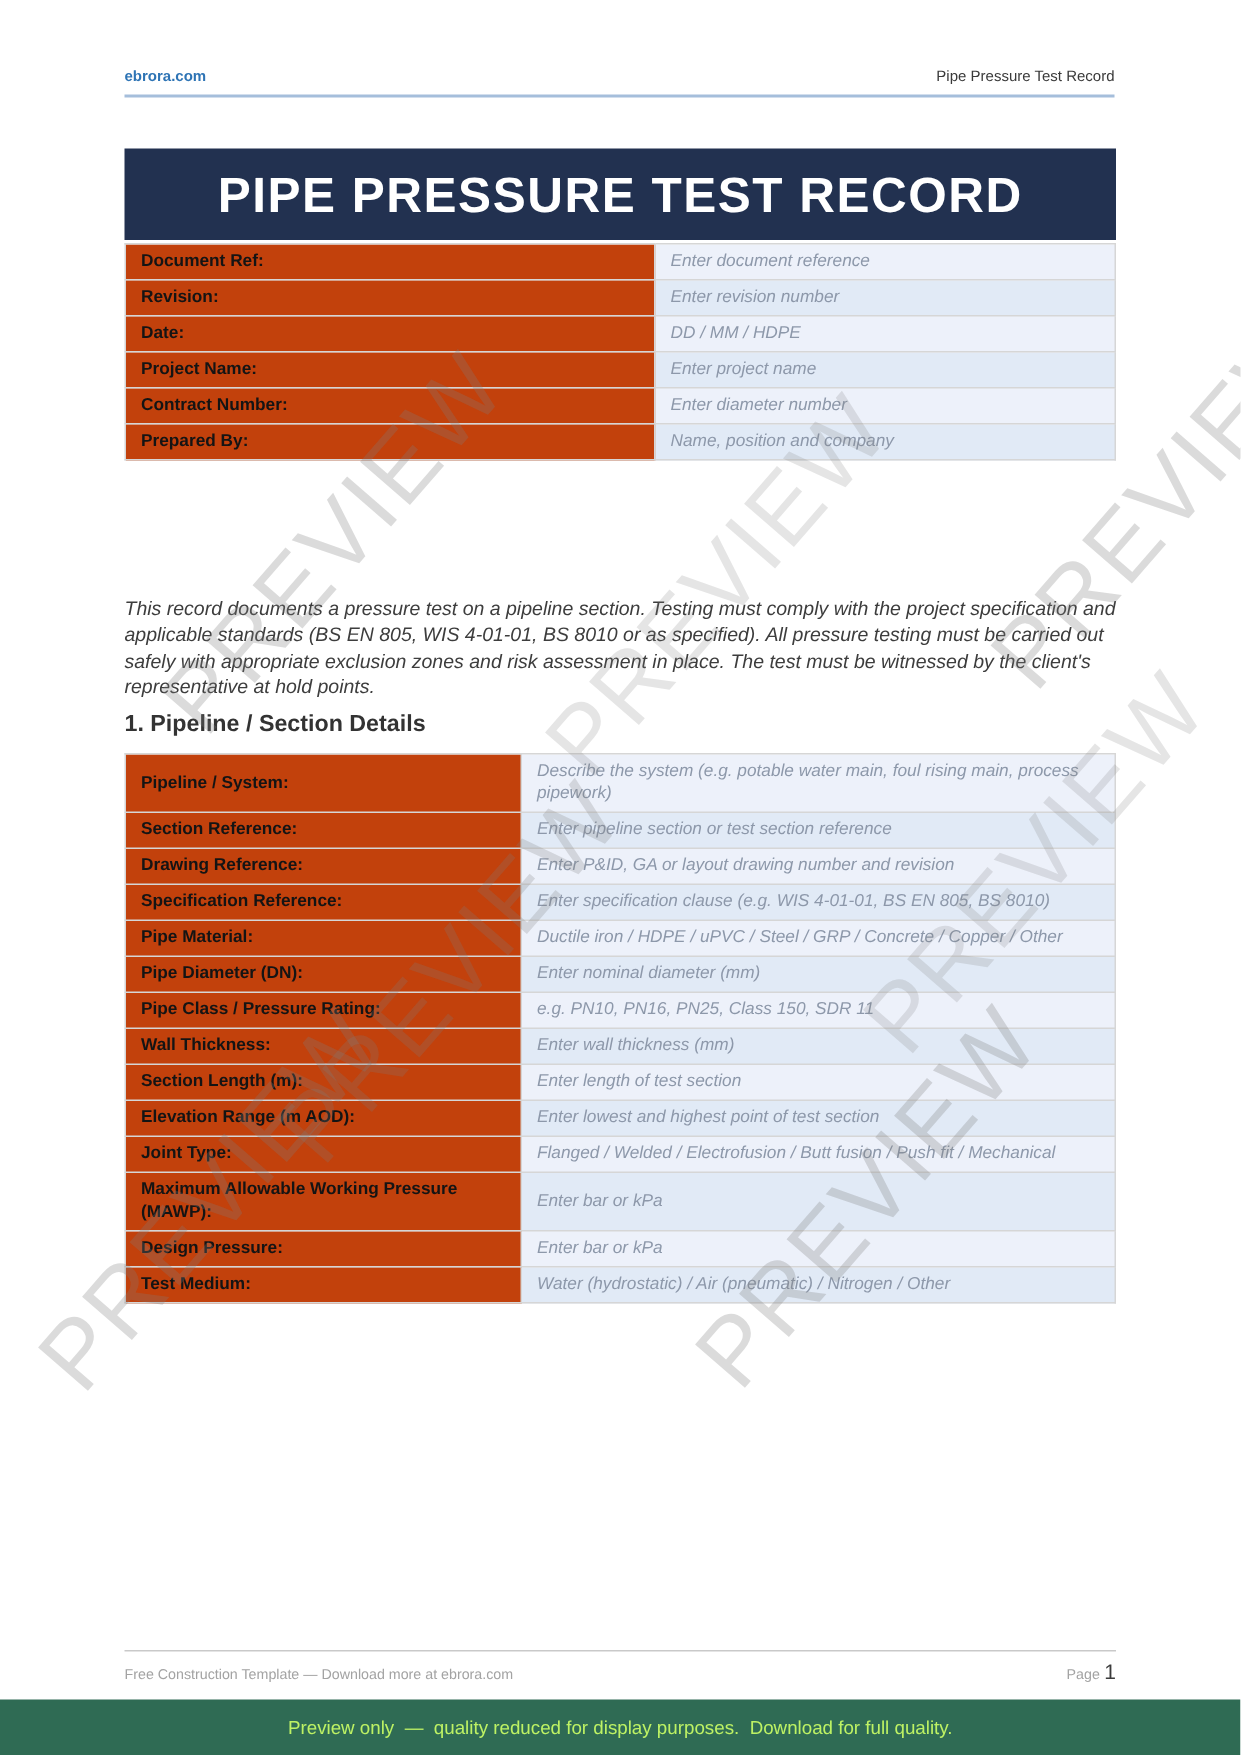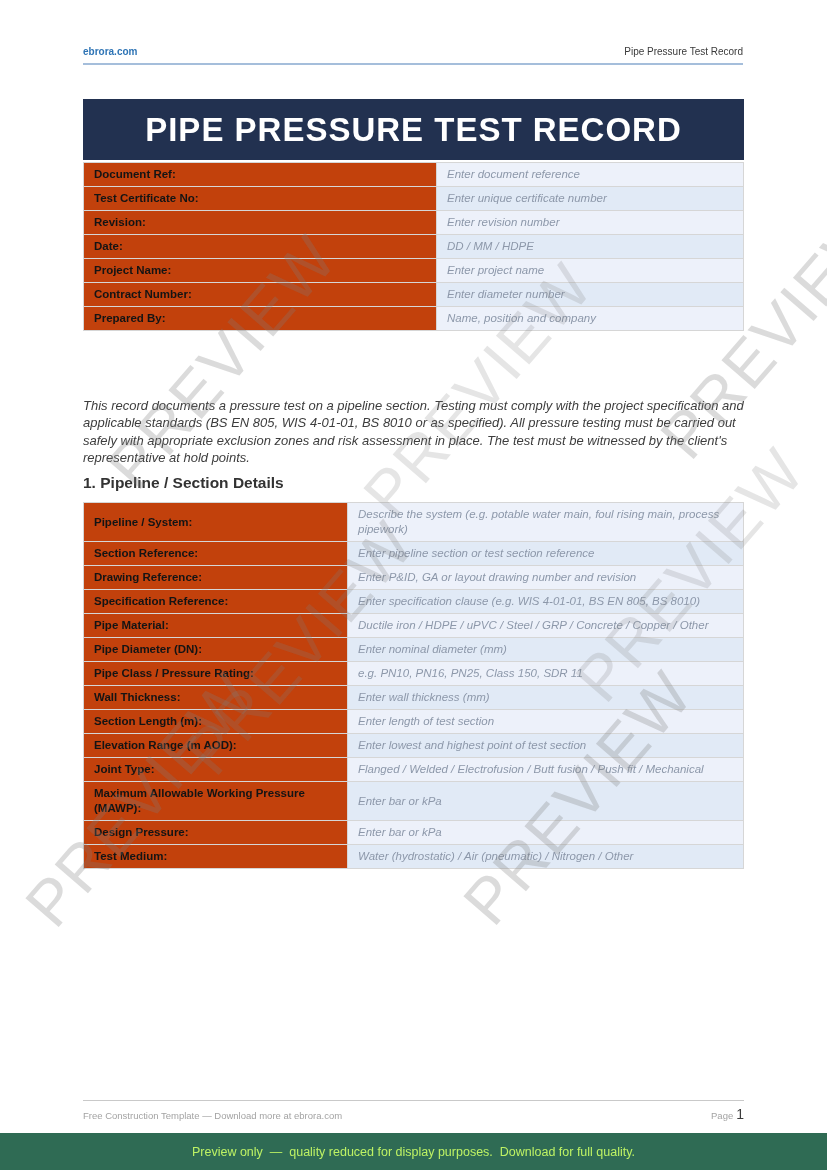--- a/index.html
+++ b/index.html
@@ -124,24 +124,20 @@
     <span>PIPE PRESSURE TEST RECORD</span>
   </div>
 
   <table class="doc-table">
     <tbody>
   <tr>
     <th>Document Ref:</th>
     <td>Enter document reference</td>
   </tr>
 
-  <tr>
-    <th>Test Certificate No:</th>
-    <td>Enter unique certificate number</td>
-  </tr>
 
   <tr>
     <th>Revision:</th>
     <td>Enter revision number</td>
   </tr>
 
   <tr>
     <th>Date:</th>
     <td>DD / MM / HDPE</td>
   </tr>

